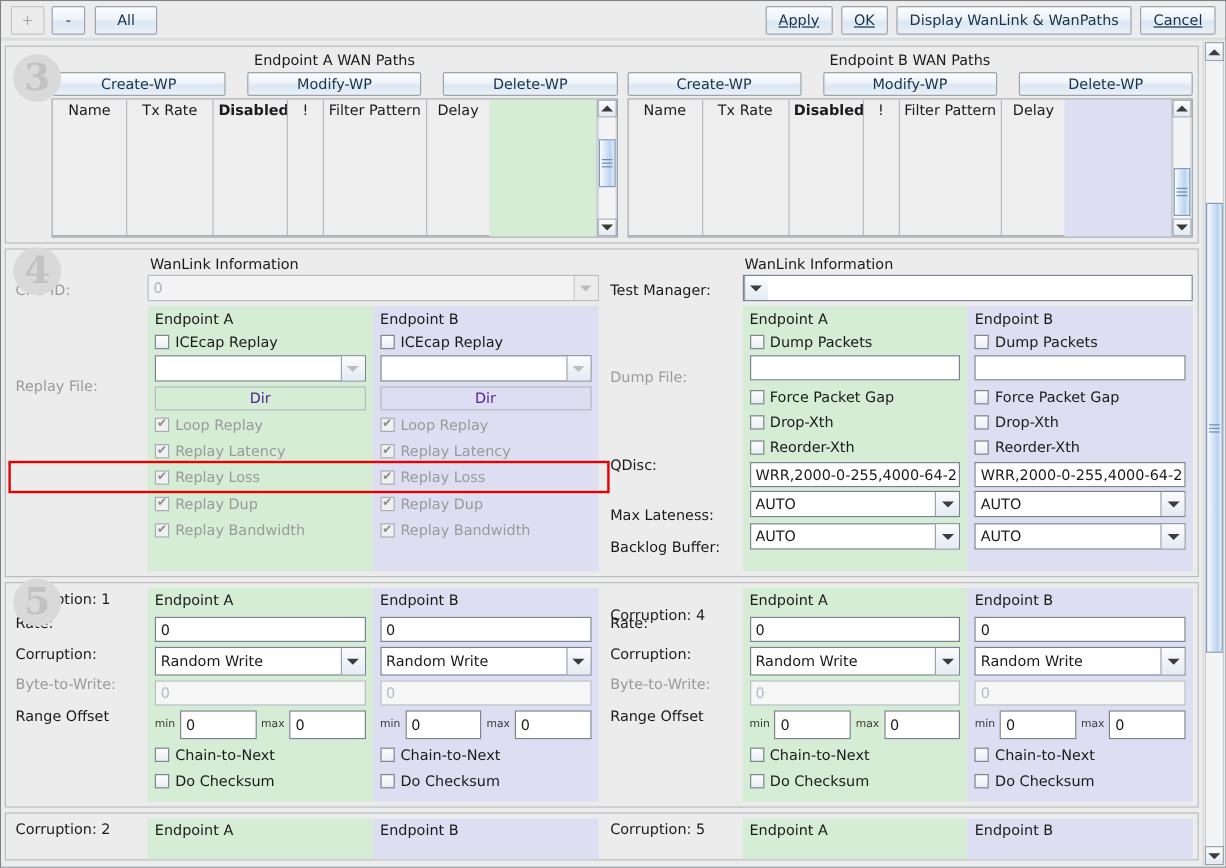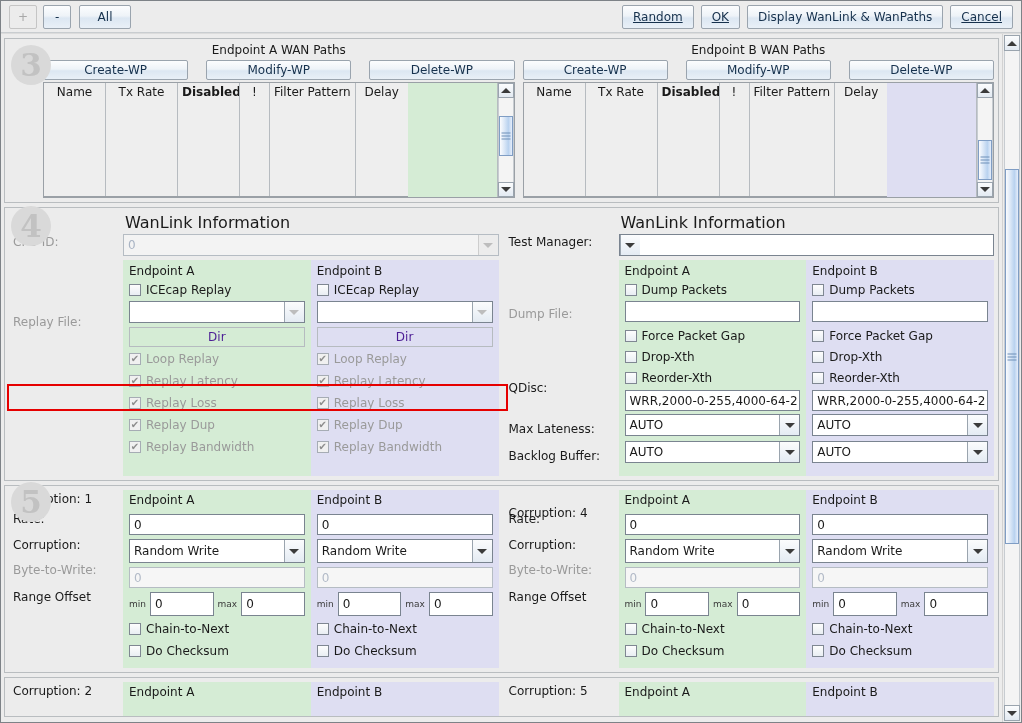--- a/index.html
+++ b/index.html
@@ -179,21 +179,21 @@
   .wl-half.left { padding-left: 6px; }
   .wl-labels { width: 112px; min-width: 112px; position: relative; }
   .wl-labels.wide { width: 112px; }
   .lbl {
     position: absolute; left: 2px;
     font-size: 12px; color: #1a1a1a;
     white-space: nowrap;
   }
   .lbl.dim { color: #9a9a9a; }
   .wl-fields { flex: 1; min-width: 0; display: flex; flex-direction: column; }
-  .wl-legend { font-size: 16px; padding: 0 0 2px 2px; }
+  .wl-legend { font-size: 12px; padding: 0 0 2px 2px; }
   .combo {
     display: flex; height: 22px; min-height: 22px;
     border: 1px solid #7a8490;
     background: #fff;
     align-items: stretch;
   }
   .combo .val {
     flex: 1; min-width: 0; padding: 2px 4px;
     font-size: 12px; overflow: hidden; white-space: nowrap;
     display: flex; align-items: center;
@@ -264,21 +264,21 @@
 
 <div class="window">
 
 
   <div class="toolbar">
     <div class="btn small disabled" id="plus-btn">+</div>
     <div class="btn small" id="minus-btn">-</div>
     <div class="btn" style="min-width:52px">All</div>
     <div class="tb-right">
       <div class="btn">
-          <u>Random</u>
+          <u>Apply</u>
         </div>
       <div class="btn">
           <u>OK</u>
         </div>
       <div class="btn">Display WanLink &amp; WanPaths</div>
       <div class="btn">
           <u>Cancel</u>
         </div>
     </div>
   </div>

